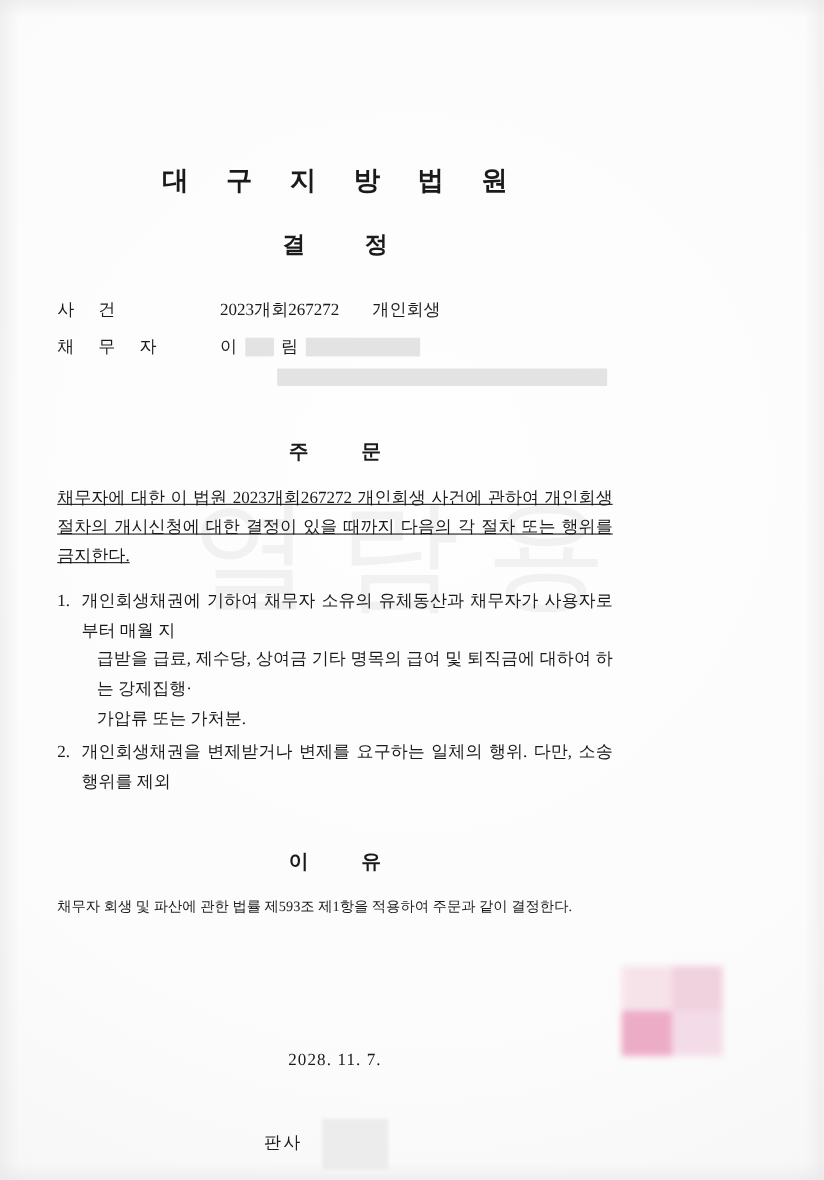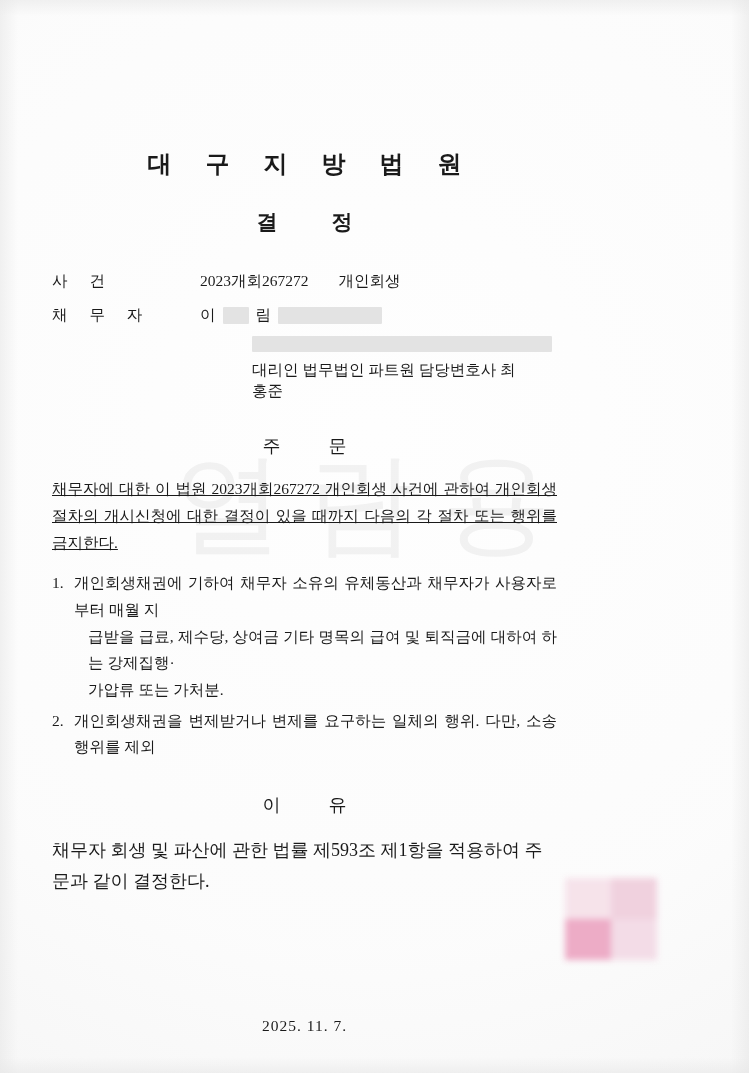--- a/index.html
+++ b/index.html
@@ -115,22 +115,22 @@
 
   .attorney {
     padding-left: 200px;
     font-size: 15.5px;
     margin-top: 6px;
   }
 
   .section-head {
     text-align: center;
     font-size: 18px;
-    font-weight: normal;
-    margin-top: 32px;
+    font-weight: bold;
+    margin-top: 46px;
     margin-bottom: 18px;
   }
   .section-head .sp { display: inline-block; width: 48px; }
 
   .body-text {
     padding-left: 52px;
     padding-right: 52px;
     font-size: 15.5px;
     line-height: 1.72;
     text-align: justify;
@@ -158,21 +158,21 @@
     top: 0;
   }
   ol.items li .indent-line {
     display: block;
     padding-left: 14px;
   }
 
   .reason-text {
     padding-left: 52px;
     padding-right: 52px;
-    font-size: 18px;
+    font-size: 13px;
     line-height: 1.72;
     margin-top: 4px;
   }
 
   .date {
     text-align: center;
     font-size: 15.5px;
     margin-top: 120px;
     letter-spacing: 1px;
   }
@@ -257,21 +257,20 @@
           <span class="redact" style="width:26px"></span>
           <span>림</span>
           <span class="redact w1"></span>
         </span>
       </div>
 
       <div class="redact-row">
         <span class="redact w2"></span>
       </div>
 
-      <div class="attorney">대리인 법무법인 파트원 담당변호사 최홍준</div>
     </div>
 
     <div class="section-head">
       <span>주</span><span class="sp"></span><span>문</span>
     </div>
 
     <div class="body-text">채무자에 대한 이 법원 2023개회267272 개인회생 사건에 관하여 개인회생절차의 개시신청에 대한 결정이 있을 때까지 다음의 각 절차 또는 행위를 금지한다.</div>
 
     <ol class="items">
       <li>
@@ -285,21 +284,21 @@
         <span>개인회생채권을 변제받거나 변제를 요구하는 일체의 행위. 다만, 소송행위를 제외</span>
       </li>
     </ol>
 
     <div class="section-head">
       <span>이</span><span class="sp"></span><span>유</span>
     </div>
 
     <div class="reason-text">채무자 회생 및 파산에 관한 법률 제593조 제1항을 적용하여 주문과 같이 결정한다.</div>
 
-    <div class="date">2025.  11.  7.</div>
+    <div class="date">2028.  11.  7.</div>
 
     <div class="signature">
       <span class="sig-label">판사</span>
       <span class="sig-redact"></span>
     </div>
   </div>
 
   <div class="stamp">
     <span class="q q1"></span>
     <span class="q q2"></span>

